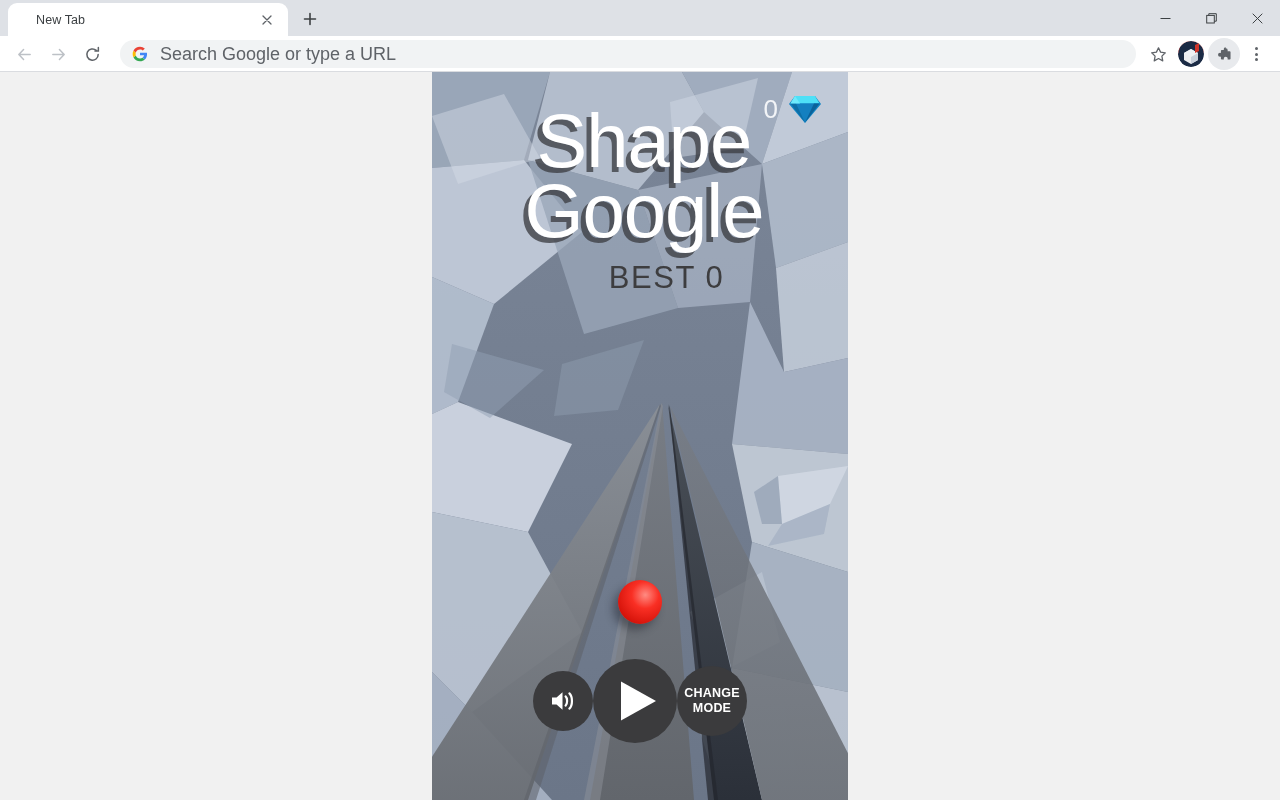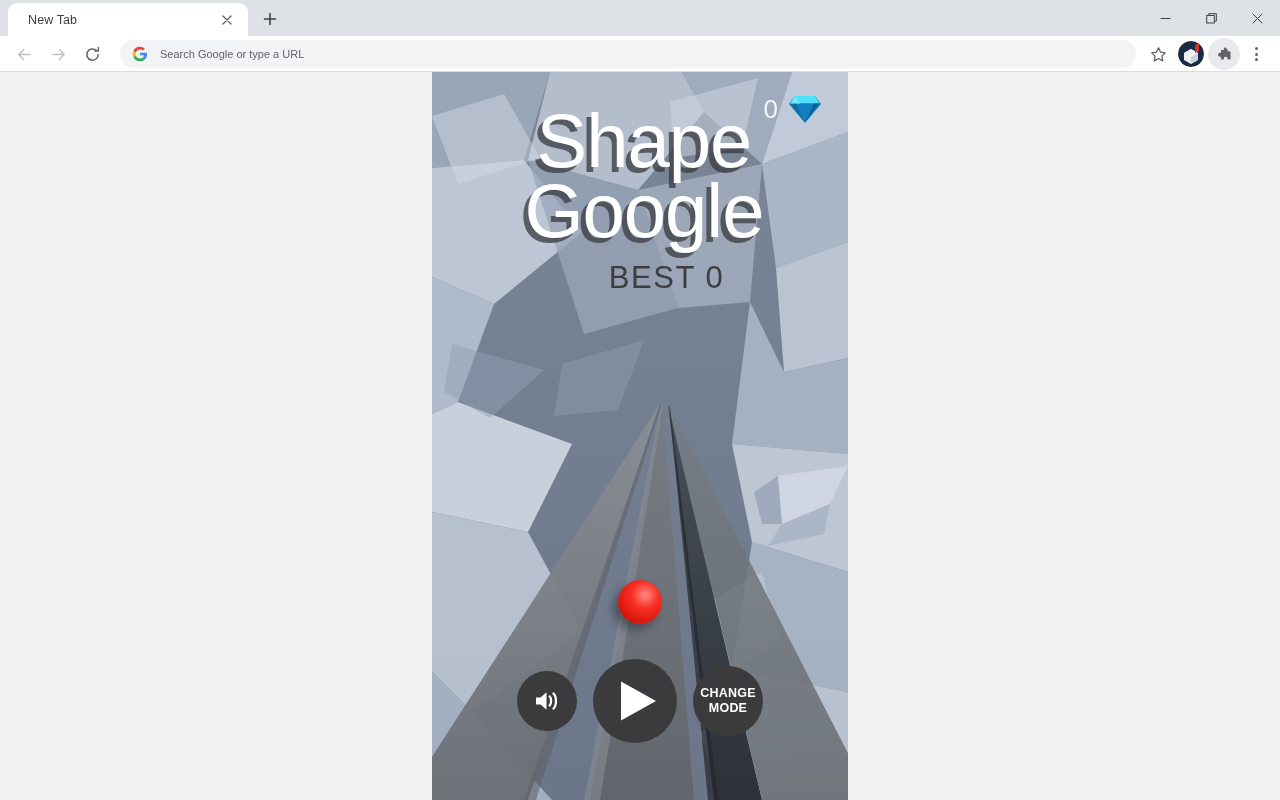--- a/index.html
+++ b/index.html
@@ -16,25 +16,25 @@
 
   .tabstrip {
     height: 36px;
     background: #dee1e6;
     display: flex;
     align-items: flex-end;
     position: relative;
     flex: none;
   }
   .tab {
-    width: 240px; height: 33px;
+    width: 280px; height: 33px;
     background: #ffffff;
     border-radius: 9px 9px 0 0;
     display: flex; align-items: center;
-    padding: 0 10px 0 20px;
+    padding: 0 10px 0 28px;
     margin-left: 8px;
     position: relative;
   }
   .tab-title {
     font-size: 12.5px; color: #3c4043;
     flex: 1; white-space: nowrap; overflow: hidden;
     text-overflow: ellipsis;
     letter-spacing: .1px;
   }
   .tab-close {
@@ -82,21 +82,21 @@
     height: 28px;
     background: #f1f3f4;
     border-radius: 14px;
     display: flex; align-items: center;
     padding: 0 12px;
     margin: 0 6px 0 10px;
     max-width: 1026px;
   }
   .g-logo { width: 16px; height: 16px; flex: none; margin-right: 12px; }
   .omnibox-text {
-    font-size: 11px; color: #5f6368;
+    font-size: 18px; color: #5f6368;
     white-space: nowrap; overflow: hidden;
   }
 
   .tb-right { display: flex; align-items: center; flex: none; }
   .tb-icon {
     width: 32px; height: 32px; border-radius: 50%;
     display: flex; align-items: center; justify-content: center;
     color: #5f6368;
   }
   .tb-icon svg { width: 17px; height: 17px; }
@@ -178,21 +178,20 @@
     box-shadow: -5px 6px 9px rgba(30,34,42,.45);
     z-index: 4;
   }
 
   
   .btn-row {
     position: absolute;
     left: 0; right: 0; bottom: 54px;
     height: 90px;
     display: flex; align-items: center; justify-content: center;
-    gap: 16px;
     z-index: 7;
     text-align: center;
   }
   .circ-btn {
     background: #3b3b3d;
     border-radius: 50%;
     display: flex; align-items: center; justify-content: center;
     color: #ffffff;
     flex: none;
   }

